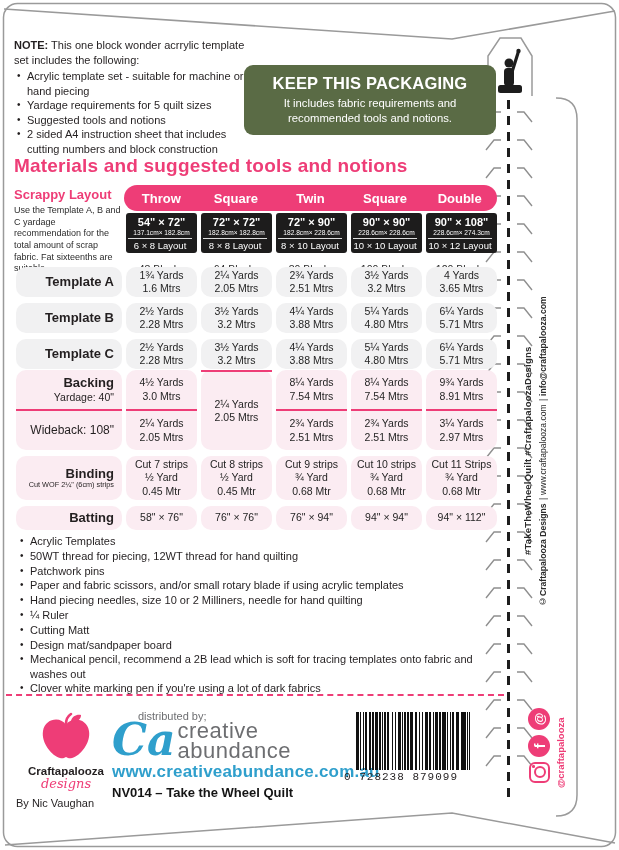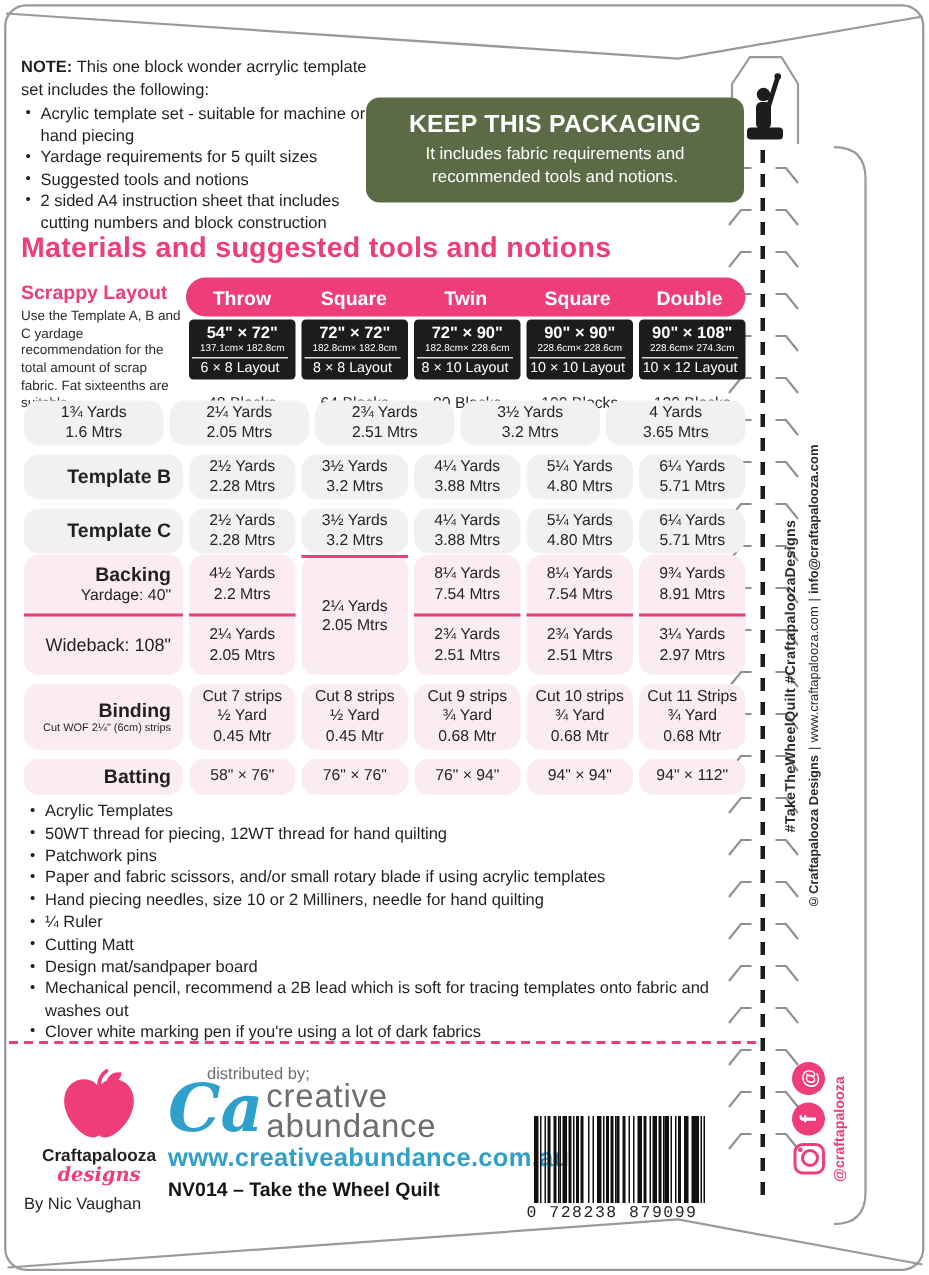--- a/index.html
+++ b/index.html
@@ -53,31 +53,31 @@
   #tools{left:16px;top:534px;width:492px;font-size:11px;line-height:1.3;}
   #tools ul{margin:0;padding-left:14px;list-style:none;}
   #tools li{position:relative;margin-bottom:.5px;}
   #tools li:before{content:"•";position:absolute;left:-10px;font-size:10px;}
 
   #dash-divider{left:6px;top:694px;width:498px;border-top:2.5px dashed #ee3d77;}
 
   
   #footer-brand{left:16px;top:712px;width:100px;text-align:center;}
   #brand-name{font-weight:800;font-size:11.5px;margin-top:1px;}
-  #brand-script{font-size:13px;font-style:italic;font-weight:700;font-family:"DejaVu Serif",serif;margin-top:-1px;}
+  #brand-script{font-size:13px;font-style:italic;font-weight:400;font-family:"DejaVu Serif",serif;margin-top:-1px;}
   #brand-byline{font-size:11px;text-align:left;margin-top:6px;}
   #distributor{left:112px;top:710px;width:228px;}
   #dist-prefix{font-size:11px;margin-left:26px;}
   #dist-logo{display:flex;align-items:flex-start;margin-top:-3px;}
   #monogram{font-size:44px;font-weight:700;font-style:italic;font-family:"DejaVu Serif",serif;line-height:.95;}
   #dist-words{margin-left:2px;line-height:.92;padding-top:2px;}
   .dist-word{font-size:22px;letter-spacing:.5px;font-weight:400;}
   #dist-url{font-weight:700;font-size:17px;letter-spacing:.2px;margin-top:1px;}
   #dist-product{font-weight:800;font-size:13px;margin-top:3px;color:#151515;}
-  #barcode{left:344px;top:744px;width:128px;text-align:center;}
+  #barcode{left:344px;top:712px;width:128px;}
   #barcode-bars{display:flex;height:58px;align-items:stretch;margin-left:12px;}
   #barcode-bars div{background:#111;}
   #barcode-digits{font-family:"Liberation Mono",monospace;font-size:11px;letter-spacing:1px;margin-top:1px;}
 
   
   .vtext{writing-mode:vertical-rl;transform:rotate(180deg);display:flex;align-items:center;justify-content:center;}
   #spine-hashtags{left:520px;top:95px;width:15px;height:712px;font-size:9.5px;font-weight:600;color:#2b2b2b;letter-spacing:.2px;}
   #spine-copyright{left:536px;top:95px;width:13px;height:712px;font-size:8.6px;color:#2b2b2b;}
   #spine-copyright .b{font-weight:800;}
   #spine-copyright span{margin:1.5px 0;}
@@ -223,20 +223,23 @@
     </div>
   <div class="abs" id="blocksrow">
       <div class="bcol">48 Blocks</div>
       <div class="bcol">64 Blocks</div>
       <div class="bcol">80 Blocks</div>
       <div class="bcol">100 Blocks</div>
       <div class="bcol">120 Blocks</div>
     </div>
   <div id="rows-host">
       <div class="trow" style="top: 267px; height: 30px;">
+        <div class="labelcell tint-gray">
+          <div class="lmain">Template A</div>
+        </div>
         <div class="datacell tint-gray">
           <div>1¾ Yards</div>
           <div>1.6 Mtrs</div>
         </div>
         <div class="datacell tint-gray">
           <div>2¼ Yards</div>
           <div>2.05 Mtrs</div>
         </div>
         <div class="datacell tint-gray">
           <div>2¾ Yards</div>
@@ -308,21 +311,21 @@
             <div class="lsub">Yardage: 40"</div>
           </div>
           <div class="pinkline" style="background: rgb(238, 61, 119);"></div>
           <div class="halfrow lab">
             <div class="lsub" style="font-size: 12px;">Wideback: 108"</div>
           </div>
         </div>
         <div class="datacell tint-pink">
           <div class="halfrow">
             <div>4½ Yards</div>
-            <div>2.2 Mtrs</div>
+            <div>3.0 Mtrs</div>
           </div>
           <div class="pinkline" style="background: rgb(238, 61, 119);"></div>
           <div class="halfrow">
             <div>2¼ Yards</div>
             <div>2.05 Mtrs</div>
           </div>
         </div>
         <div class="datacell tint-pink">
           <div class="pinkline" style="background: rgb(238, 61, 119);"></div>
           <div class="halfrow">

